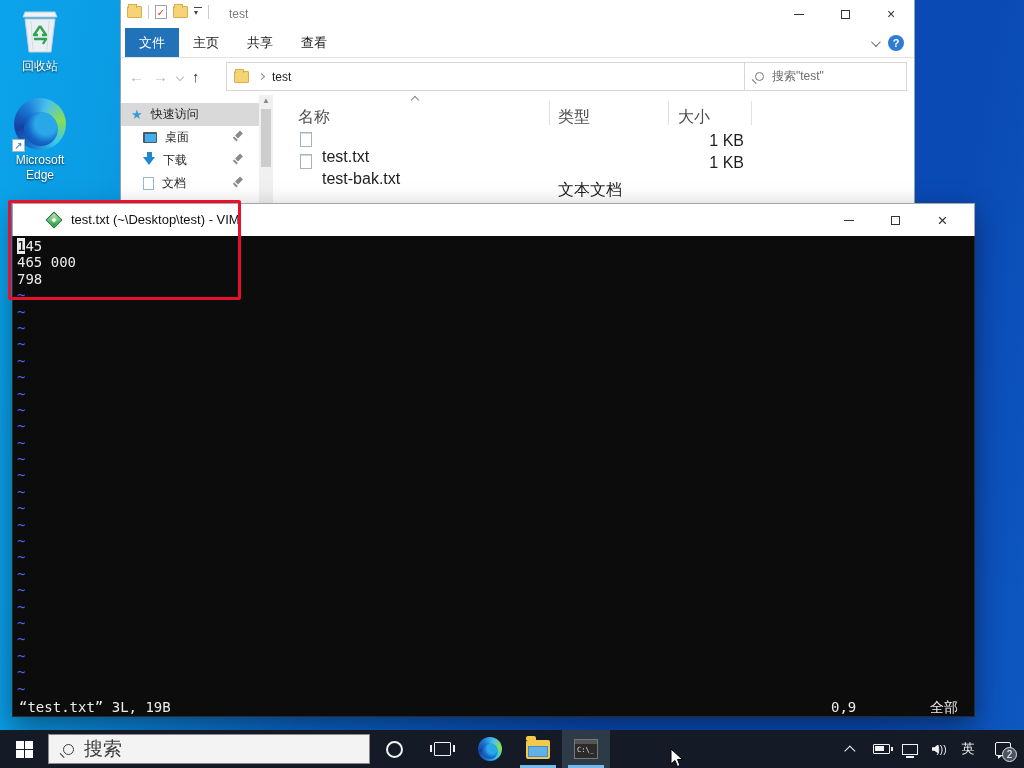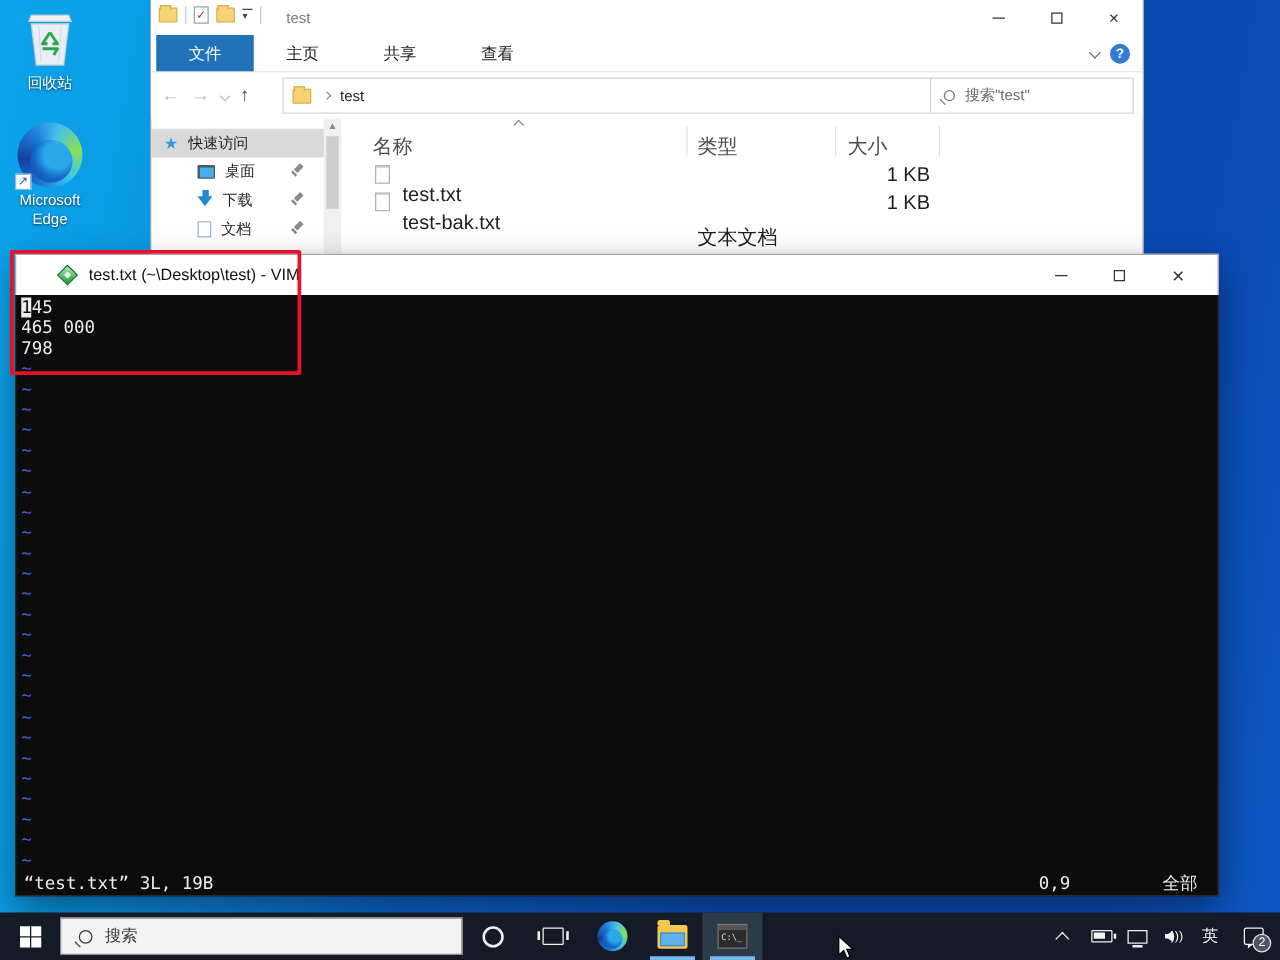--- a/index.html
+++ b/index.html
@@ -34,21 +34,21 @@
   .qat-drop { font-size:8px; color:#444; line-height:8px; }
   .qat-drop .bar { display:block; width:8px; height:1px; background:#444; margin:0 auto 1px; }
   .ex-title { position:absolute; left:108px; top:7px; font-size:12px; color:#7a7a7a; }
   .win-ctrls { position:absolute; right:0; top:0; display:flex; }
   .win-btn { width:46px; height:28px; display:flex; align-items:center; justify-content:center; color:#222; }
   .glyph-min { width:10px; height:1px; background:#333; }
   .glyph-max { width:9px; height:9px; border:1px solid #333; }
   .glyph-close { font-size:14px; line-height:14px; color:#333; }
 
   .ribbon-tabs { position:relative; height:30px; background:#fff; border-bottom:1px solid #e3e3e3; display:flex; align-items:stretch; }
-  .rtab { padding:0 26px; font-size:13px; color:#222; display:flex; align-items:center; }
+  .rtab { padding:0 14px; font-size:13px; color:#222; display:flex; align-items:center; }
   .rtab.file { background:#2272b9; color:#fff; margin-left:4px; }
   .ribbon-right { position:absolute; right:10px; top:0; height:30px; display:flex; align-items:center; gap:10px; }
   .chev { width:7px; height:7px; border-right:1.5px solid #666; border-bottom:1.5px solid #666; transform:rotate(45deg) translateY(-2px); }
   .help-circle { width:16px; height:16px; border-radius:50%; background:#2f7cd2; color:#fff; font-size:11px; line-height:16px; text-align:center; font-weight:bold; }
 
   .addr-row { position:relative; height:37px; background:#fff; }
   .nav-arrows { position:absolute; left:8px; top:0; height:37px; display:flex; align-items:center; gap:9px; }
   .arr { font-size:15px; color:#b9b9b9; }
   .arr.up { color:#3b3b3b; }
   .arr-chev { width:6px; height:6px; border-right:1.2px solid #bbb; border-bottom:1.2px solid #bbb; transform:rotate(45deg); }
@@ -60,21 +60,21 @@
   .addr-right .dd { padding:0 9px; }
   .addr-right .vsep { width:1px; height:27px; background:#e2e2e2; }
   .refresh { padding:0 9px; font-size:14px; color:#555; }
   .search-box { position:absolute; left:623px; top:4px; width:163px; height:29px; border:1px solid #d6d6d6; background:#fff;
     display:flex; align-items:center; font-size:12px; color:#6c6c6c; }
   .mag { position:relative; width:9px; height:9px; border:1.4px solid #777; border-radius:50%; margin:0 8px 0 10px; flex:none; }
   .mag::after { content:""; position:absolute; left:-5px; top:8px; width:6px; height:1.4px; background:#777; transform:rotate(45deg); }
 
   .ex-main { position:relative; height:110px; }
   .nav-pane { position:absolute; left:0; top:8px; width:140px; font-size:12px; color:#1e1e1e; }
-  .nav-item { position:relative; height:23px; display:flex; align-items:center; padding-left:37px; gap:8px; }
+  .nav-item { position:relative; height:23px; display:flex; align-items:center; padding-left:22px; gap:8px; }
   .nav-item.root { padding-left:10px; }
   .nav-item.selected { background:#d9d9d9; }
   .star-ico { color:#3a9ad9; font-size:13px; }
   .monitor-ico { width:14px; height:11px; background:#4a5b66; border-radius:1px; padding:1.5px; }
   .monitor-ico i { display:block; width:100%; height:100%; background:#45aef0; }
   .dl-ico { width:0; height:0; border-left:6px solid transparent; border-right:6px solid transparent; border-top:8px solid #1e88d2; position:relative; }
   .dl-ico::before { content:""; position:absolute; left:-2.5px; top:-13px; width:5px; height:6px; background:#1e88d2; }
   .doc-ico { width:11px; height:13px; background:#fff; border:1px solid #9fb6c8; }
   .pin { position:absolute; right:18px; top:5px; width:11px; height:11px; }
   .pin::before { content:""; position:absolute; left:5px; top:0; width:4px; height:7px; background:#8a8a8a; transform:rotate(45deg); }
@@ -119,21 +119,21 @@
   .vim-status .s-scroll { position:absolute; right:16px; }
 
   
   .annot-rect { position:absolute; left:8px; top:200px; width:233px; height:100px; border:3px solid #e8112d; border-radius:2px; z-index:50; }
 
   
   .taskbar { position:absolute; left:0; top:730px; width:1024px; height:38px; background:#141b26; display:flex; align-items:stretch; z-index:60; }
   .tb-btn { width:48px; display:flex; align-items:center; justify-content:center; position:relative; }
   .win-logo { width:17px; height:17px; display:grid; grid-template-columns:8px 8px; grid-template-rows:8px 8px; gap:1px; }
   .win-logo i { background:#fdfdfd; }
-  .tb-search { width:322px; margin:4px 0; background:#f3f3f3; border:1px solid #8a8a8a; display:flex; align-items:center; font-size:13px; color:#3b3b3b; }
+  .tb-search { width:322px; margin:4px 0; background:#f3f3f3; border:1px solid #8a8a8a; display:flex; align-items:center; font-size:19px; color:#3b3b3b; }
   .tb-search .mag { width:11px; height:11px; border-color:#3b3b3b; margin:0 10px 0 14px; }
   .tb-search .mag::after { background:#3b3b3b; top:10px; }
   .cortana-ring { width:17px; height:17px; border:2px solid #f2f2f2; border-radius:50%; }
   .taskview-ico { position:relative; width:17px; height:14px; border:1.6px solid #f2f2f2; border-radius:1px; }
   .taskview-ico::before { content:""; position:absolute; left:-5px; top:2px; width:2px; height:7px; background:#f2f2f2; }
   .taskview-ico::after { content:""; position:absolute; right:-5px; top:2px; width:2px; height:7px; background:#f2f2f2; }
   .edge-sm { width:24px; height:24px; }
   .edge-sm .edge-ball { width:24px; height:24px; }
   .edge-sm .edge-ball::after { left:4px; top:6px; width:16px; height:16px; }
   .tb-active-line { position:absolute; left:6px; bottom:0; width:36px; height:3px; background:#76b9ed; }

